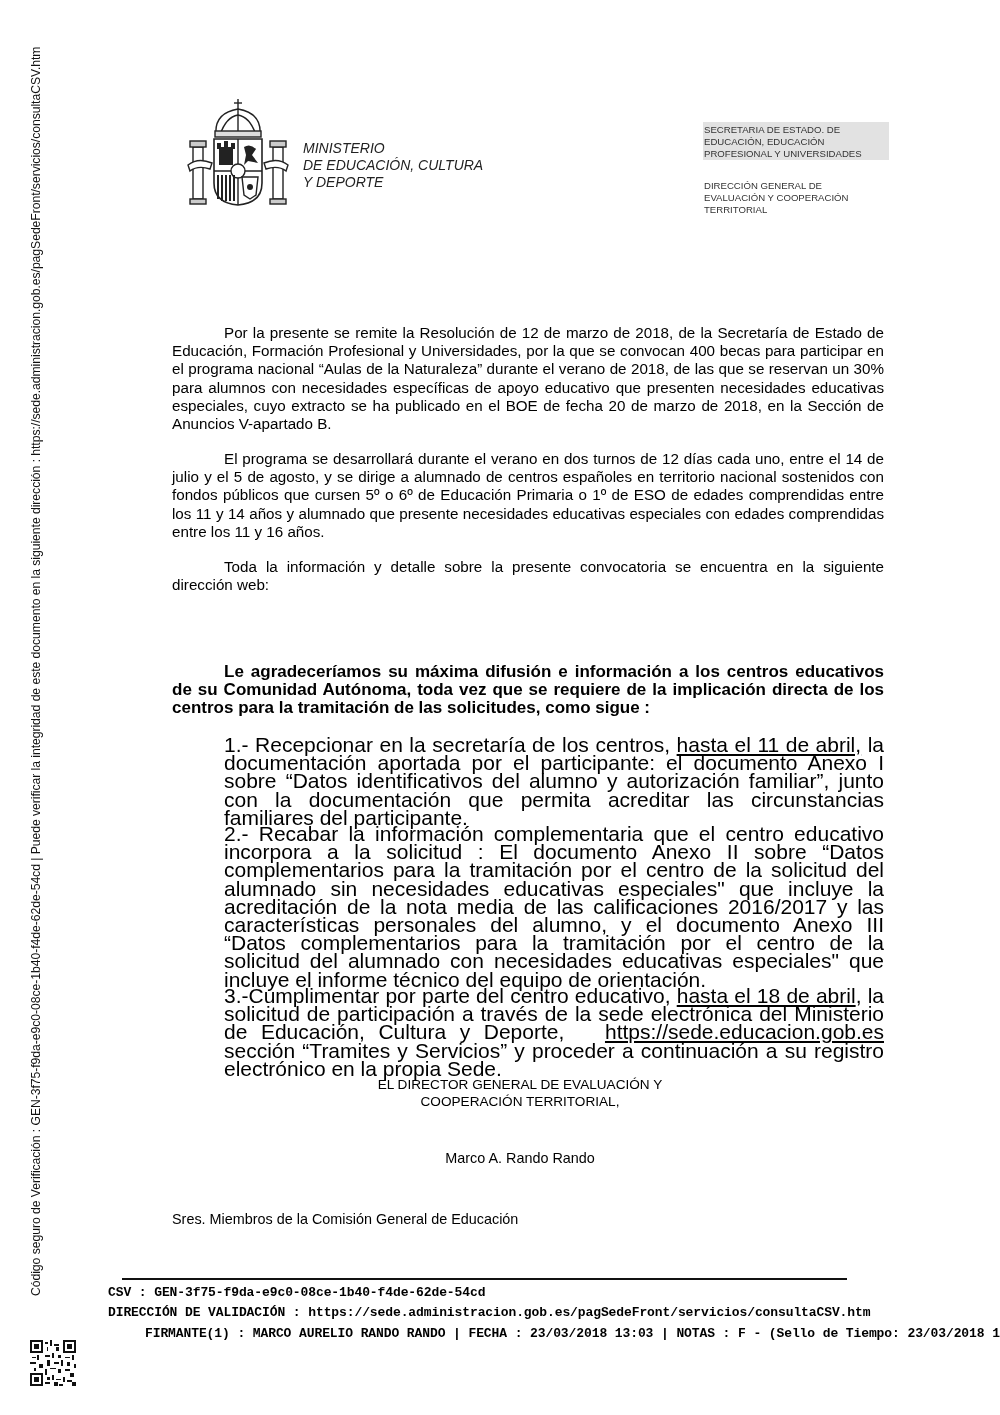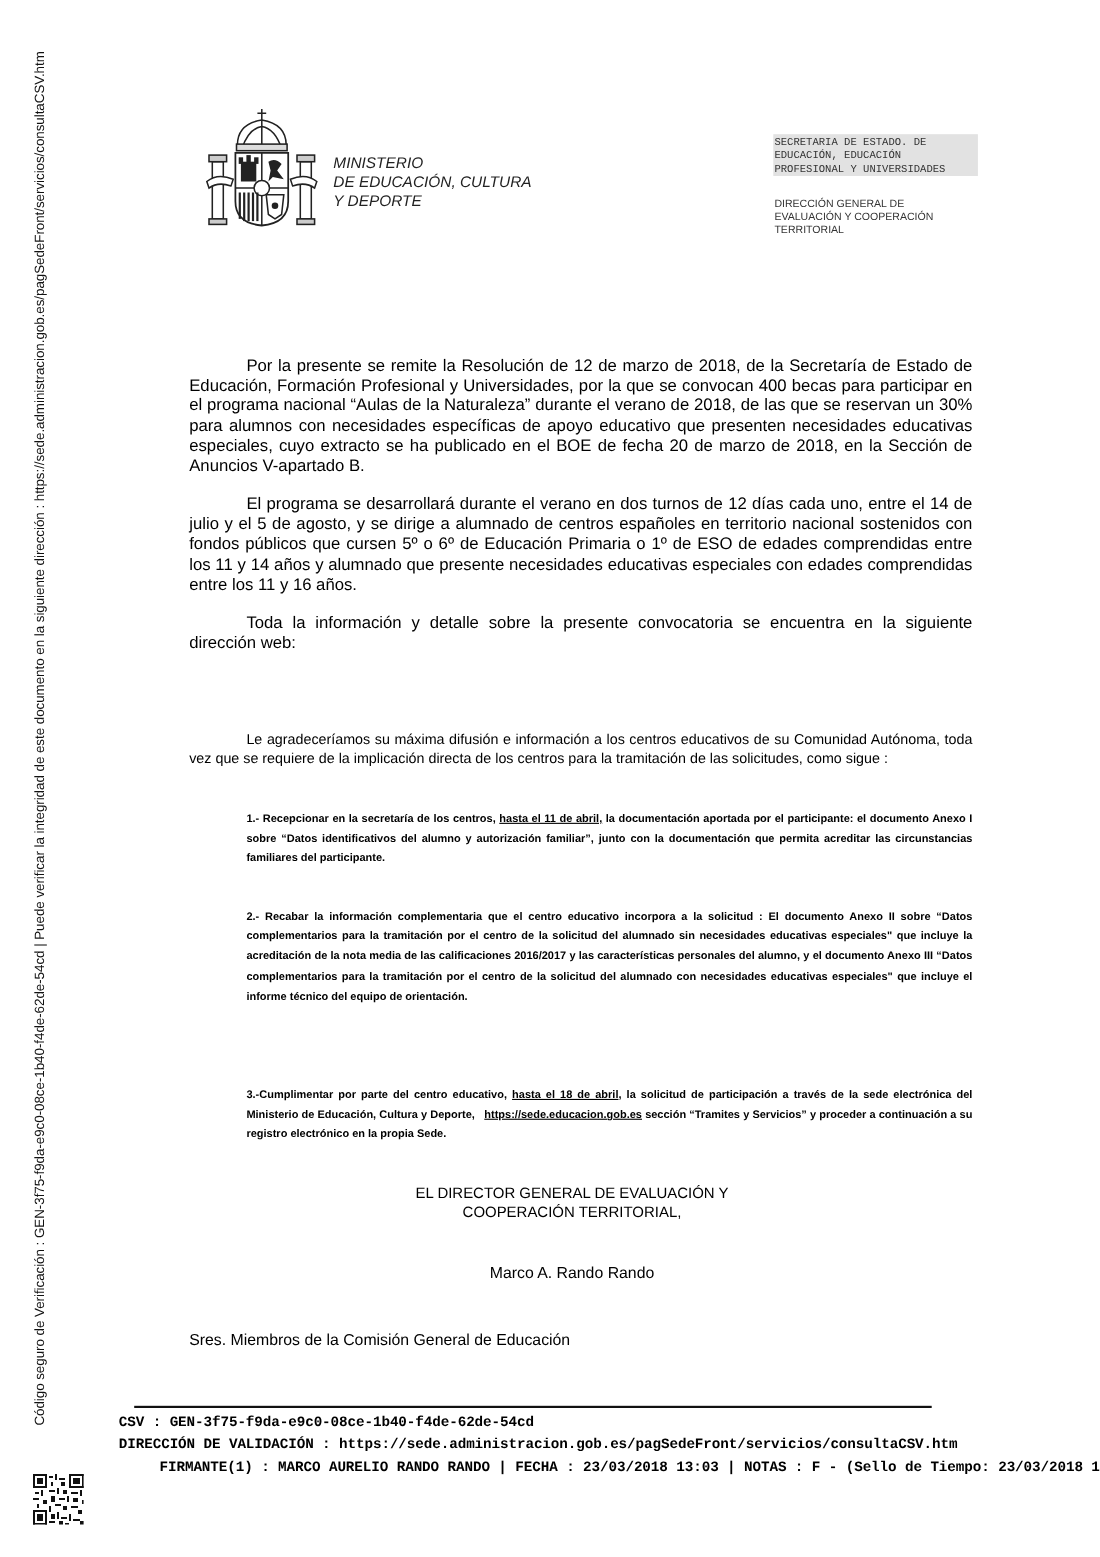--- a/index.html
+++ b/index.html
@@ -10,35 +10,35 @@
     position: absolute; left: 29px; top: 1296px;
     transform-origin: 0 0; transform: rotate(-90deg);
     font-size: 12.2px; white-space: nowrap; color: #111; width: 1222px;
     letter-spacing: -0.05px;
   }
 
   
   .coat { position: absolute; left: 186px; top: 95px; width: 104px; height: 114px; }
   .ministry { position: absolute; left: 303px; top: 140px; font-size: 14px; line-height: 17px; color: #222; }
   .ministry div { white-space: nowrap; font-style: italic; }
-  .sec-box { position: absolute; left: 703px; top: 122px; width: 186px; height: 38px; background: #e2e2e2; font-family: Liberation Mono, monospace; }
+  .sec-box { position: absolute; left: 703px; top: 122px; width: 186px; height: 38px; background: #e2e2e2; }
   .sec-box div, .dir-box div { font-size: 9.6px; line-height: 12px; color: #333; white-space: nowrap; padding-left: 1px; }
   .sec-box { padding-top: 2px; box-sizing: border-box; }
   .dir-box { position: absolute; left: 703px; top: 180px; }
 
   
   .body-text { position: absolute; left: 172px; width: 712px; font-size: 15.2px; line-height: 18.2px; text-align: justify; text-align-last: left; }
   .indent { text-indent: 52px; }
   .p1 { top: 324px; }
   .p2 { top: 450px; }
   .p3 { top: 558px; }
   .link { position: absolute; left: 224px; top: 612px; font-size: 14.6px; line-height: 18px; color: #0645c8; }
   .link div { text-decoration: underline; white-space: nowrap; }
-  .p4 { top: 663px; font-size: 13px; }
-  .item { position: absolute; left: 224px; width: 660px; font-size: 10px; line-height: 18.2px; text-align: justify; text-align-last: left; font-weight: bold; }
+  .p4 { top: 663px; font-size: 17px; font-weight: bold; }
+  .item { position: absolute; left: 224px; width: 660px; font-size: 21px; line-height: 18.2px; text-align: justify; text-align-last: left; }
   .i1 { top: 736px; }
   .i2 { top: 825px; }
   .i3 { top: 987px; }
   .u { text-decoration: underline; }
 
   .sign-title { position: absolute; left: 355px; width: 330px; top: 1076px; font-size: 13.6px; line-height: 17px; text-align: center; }
   .sign-name { position: absolute; left: 355px; width: 330px; top: 1150px; font-size: 14.4px; text-align: center; }
   .recipient { position: absolute; left: 172px; top: 1211px; font-size: 14.4px; }
 
   

